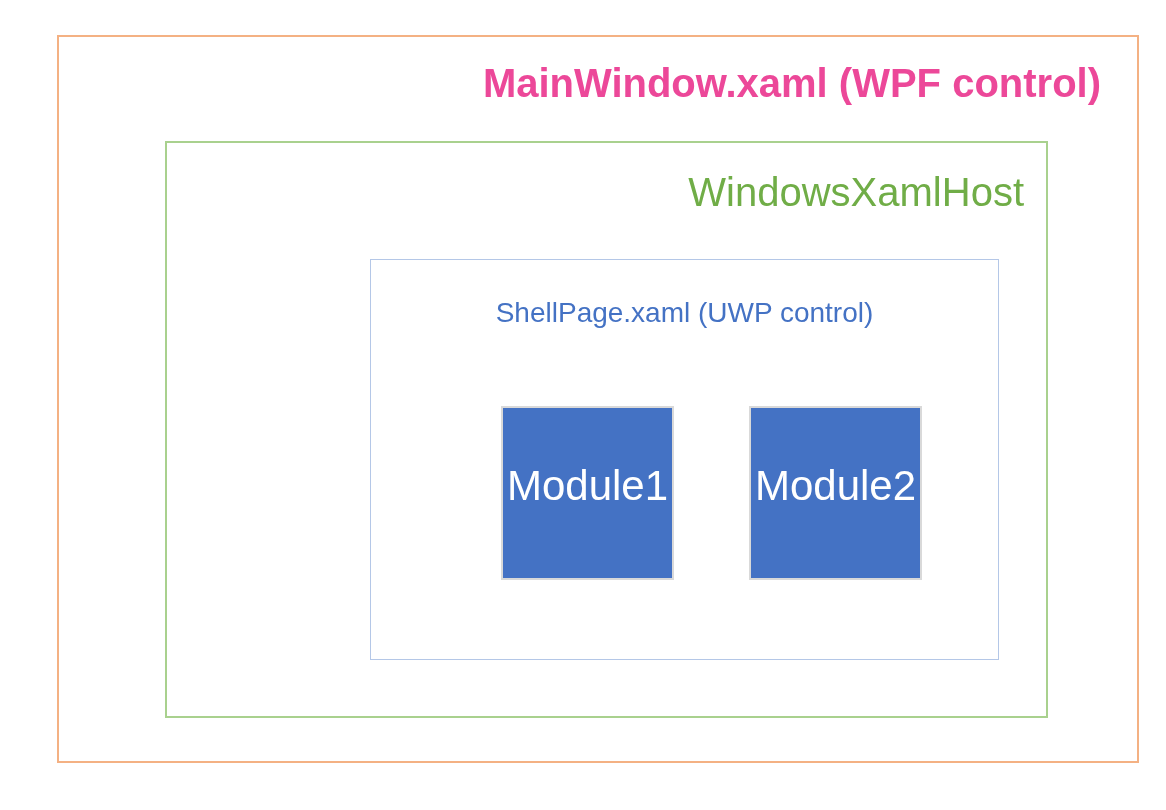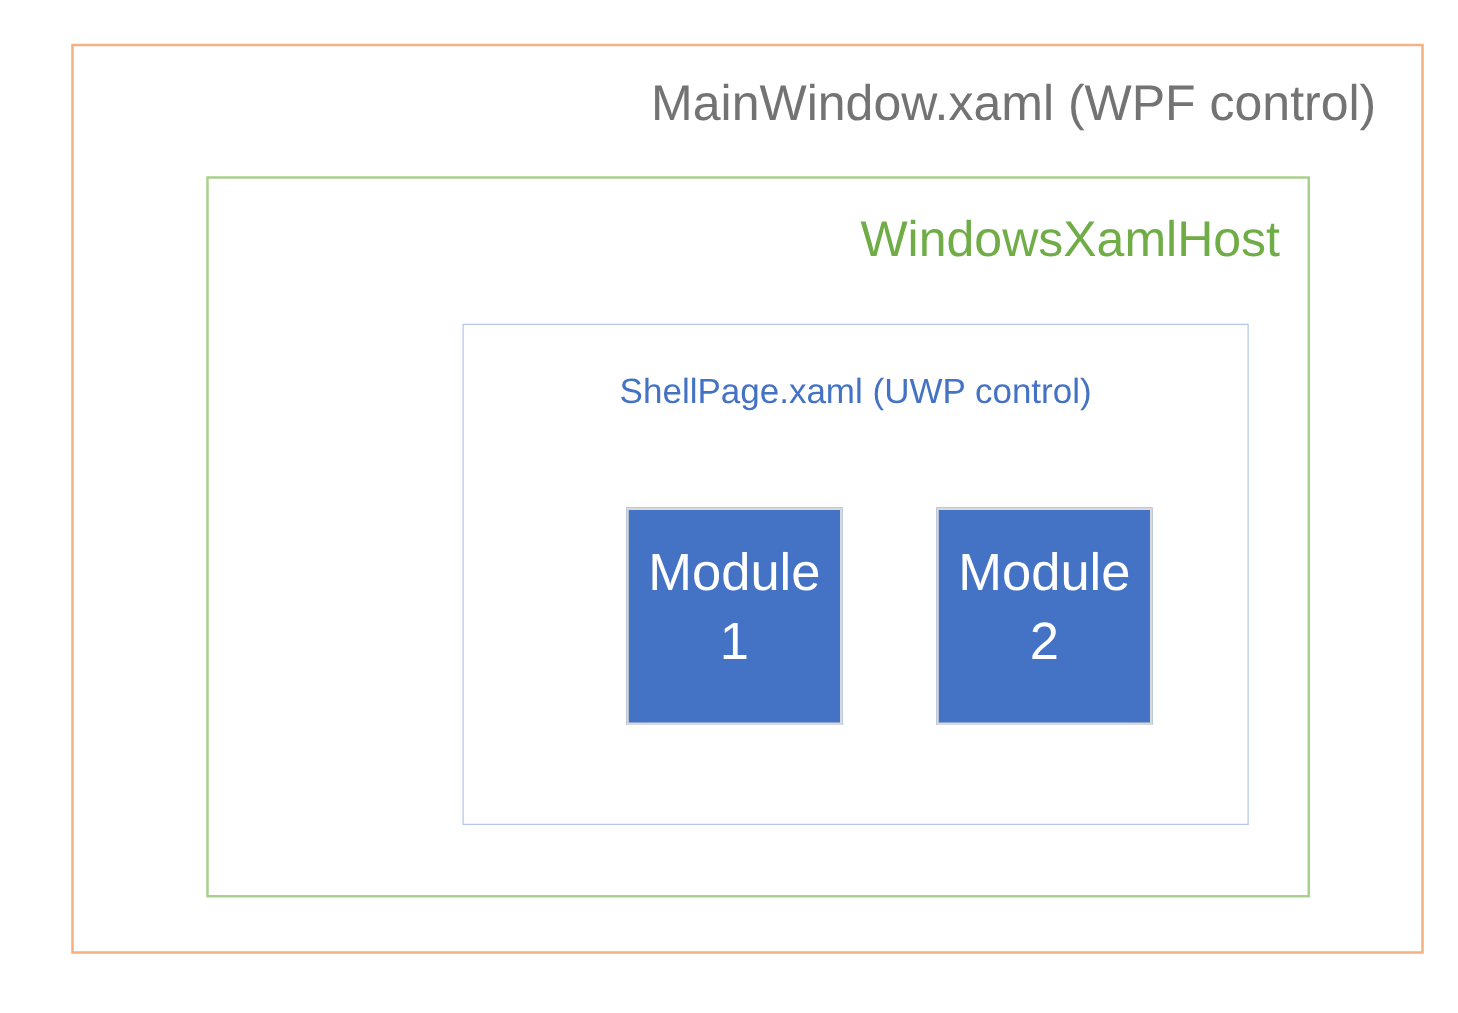--- a/index.html
+++ b/index.html
@@ -24,22 +24,23 @@
     top: 35px;
     width: 1082px;
     height: 728px;
     border: 2px solid #F4B183;
   }
   #main-window-label {
     position: absolute;
     top: 24px;
     right: 36px;
     font-size: 40px;
-    color: #737373;
+    color: #ec4899;
     white-space: nowrap;
+    font-weight: bold;
   }
   #xaml-host-box {
     left: 106px;
     top: 104px;
     width: 883px;
     height: 577px;
     border: 2px solid #A9D18E;
   }
   #xaml-host-label {
     position: absolute;
@@ -68,21 +69,20 @@
   }
   .module-box {
     position: absolute;
     box-sizing: border-box;
     top: 146px;
     width: 173px;
     height: 174px;
     background: #4472C4;
     border: 2px solid #D9D9D9;
     display: flex;
-    flex-direction: column;
     align-items: center;
     justify-content: center;
     padding-bottom: 14px;
     color: #FFFFFF;
     font-size: 42px;
     line-height: 1.3;
     text-align: center;
   }
   #module-1-box { left: 130px; }
   #module-2-box { left: 378px; }

